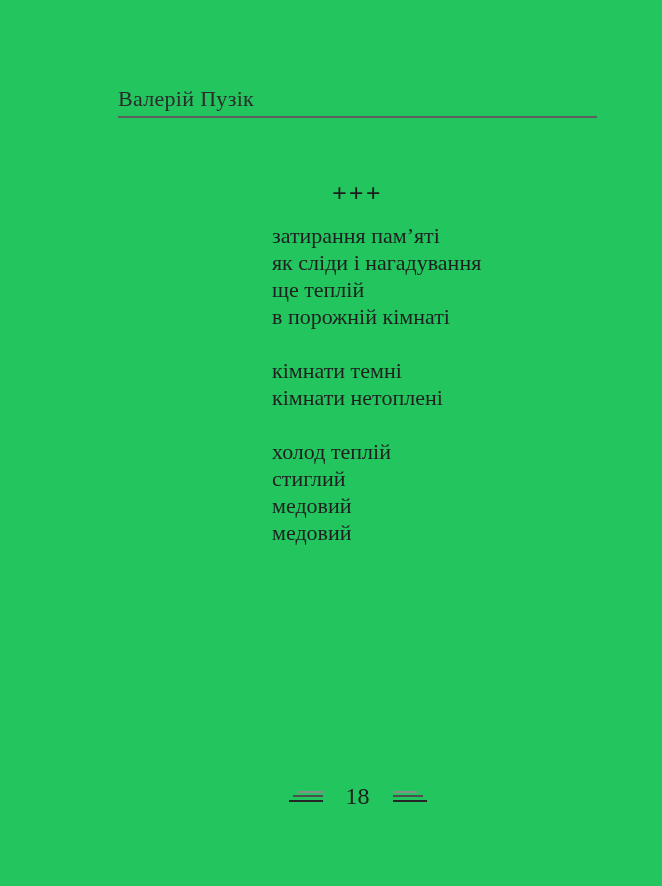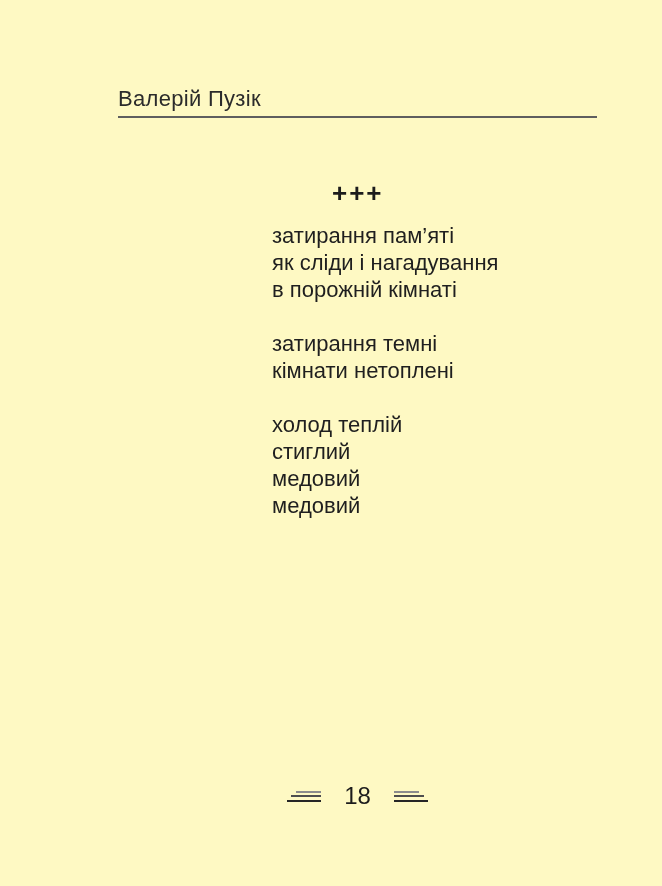--- a/index.html
+++ b/index.html
@@ -5,22 +5,22 @@
   html, body {
     margin: 0;
     padding: 0;
     background: #e8e8e8;
   }
   .page {
     position: relative;
     width: 662px;
     height: 886px;
     margin: 0 auto;
-    background: #fef9c3;
-    font-family: Liberation Sans, sans-serif;
+    background: #22c55e;
+    font-family: Liberation Serif, serif;
     color: #1f1f1f;
     overflow: hidden;
   }
 
   
   .page-header {
     position: absolute;
     left: 118px;
     top: 86px;
     width: 479px;
@@ -99,25 +99,26 @@
     <div class="author-name">Валерій Пузік</div>
     <div class="header-rule"></div>
   </header>
 
   <main class="poem">
     <div class="poem-title">+++</div>
 
     <div class="stanza">
       <div class="poem-line">затирання пам’яті</div>
       <div class="poem-line">як сліди і нагадування</div>
+      <div class="poem-line">ще теплій</div>
       <div class="poem-line">в порожній кімнаті</div>
     </div>
 
     <div class="stanza">
-      <div class="poem-line">затирання темні</div>
+      <div class="poem-line">кімнати темні</div>
       <div class="poem-line">кімнати нетоплені</div>
     </div>
 
     <div class="stanza">
       <div class="poem-line">холод теплій</div>
       <div class="poem-line">стиглий</div>
       <div class="poem-line">медовий</div>
       <div class="poem-line">медовий</div>
     </div>
   </main>

